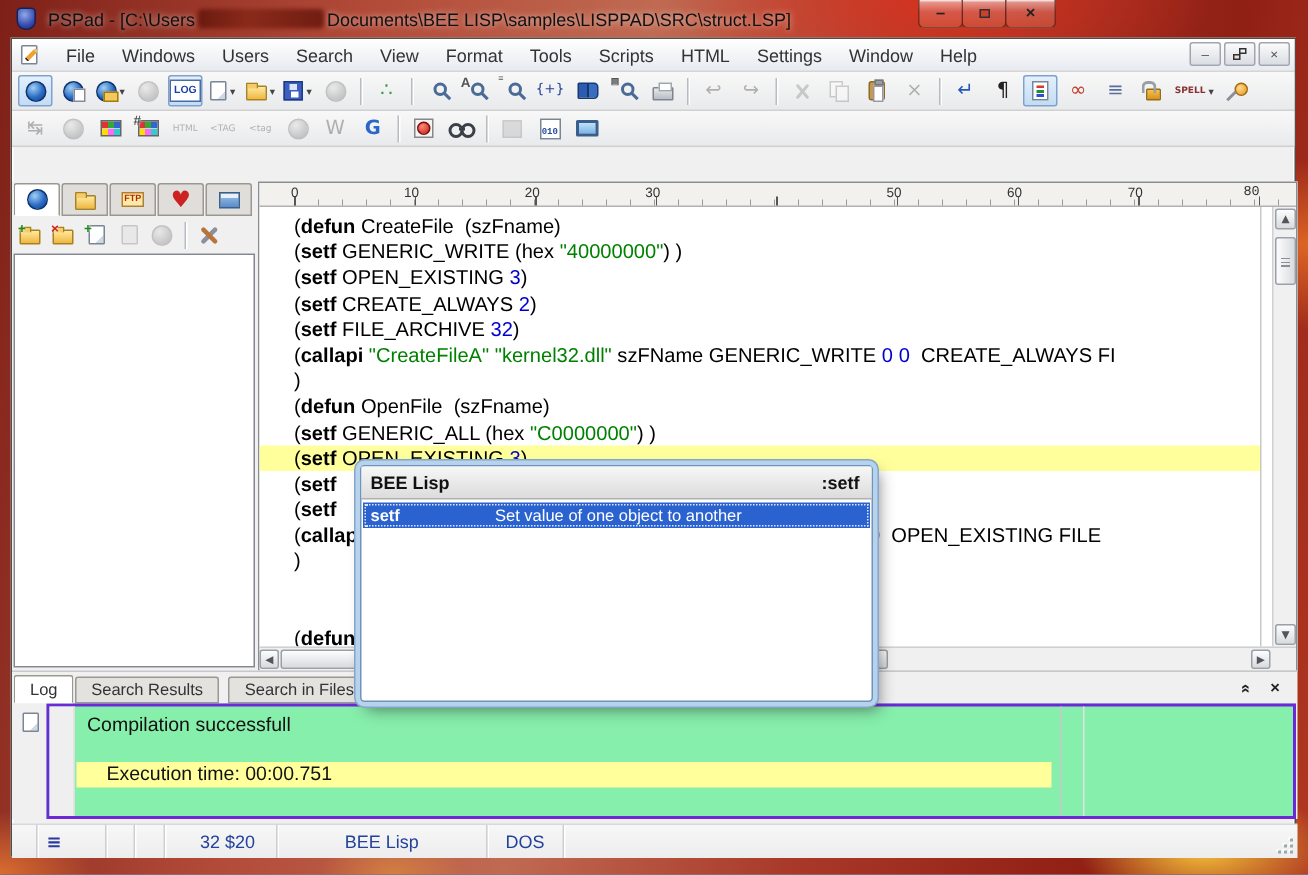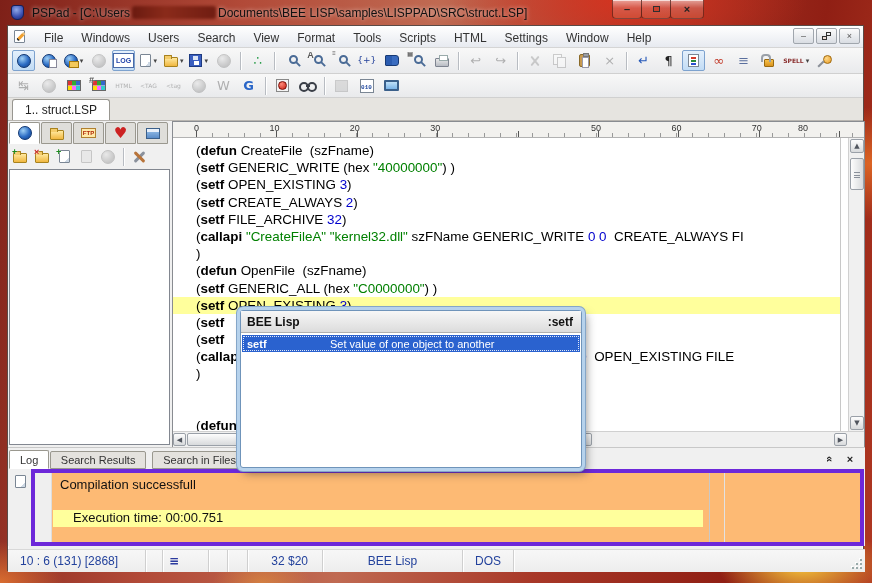--- a/index.html
+++ b/index.html
@@ -179,21 +179,21 @@
   
   #bpanel{position:absolute;left:0;top:421px;width:857px;height:99px;background:#f0f0f0;border-top:1px solid #c8c8c8;}
   .ptab{position:absolute;bottom:none;top:3px;height:18px;padding:0 10px;display:flex;align-items:center;font-size:11px;color:#333;
     background:#e4e2de;border:1px solid #9a988f;border-radius:2px 2px 0 0;}
   .ptab.on{background:#fff;height:19px;top:2px;border-bottom-color:#fff;z-index:2;}
   #pclose,#pcollapse{position:absolute;top:4px;width:14px;height:14px;display:flex;align-items:center;justify-content:center;
     color:#222;font-size:11px;}
   #pcollapse{right:28px;} #pclose{right:8px;font-weight:bold;}
   #pcollapse span{display:inline-block;transform:rotate(90deg);font-weight:bold;}
   #logicon{position:absolute;left:7px;top:27px;}
-  #logbox{position:absolute;left:23px;top:21px;width:833px;height:77px;background:#fdba74;border:4px solid #6d28d9;}
+  #logbox{position:absolute;left:23px;top:21px;width:833px;height:77px;background:#86efac;border:2px solid #6d28d9;}
   #loggutter{position:absolute;left:0;top:0;width:17px;height:100%;background:#efefef;border-right:1px solid #ddd;}
   #loglines{position:absolute;left:18px;top:4px;font:13px "Liberation Mono",monospace;line-height:16.5px;color:#111;white-space:pre;}
   .lrow{height:16.5px;width:650px;padding-left:7px;}
   .lrow.hl{background:#ffff9c;padding-left:20px;}
   #logmargin{position:absolute;left:674px;top:0;width:1px;height:100%;background:#c8c8c8;}
   #logmargin2{position:absolute;left:689px;top:0;width:1px;height:100%;background:#e2e2e2;}
   
   #statusbar{position:absolute;left:0;top:523px;width:857px;height:23px;background:linear-gradient(#f7f7f7,#ededed);
     border-top:1px solid #d8d8d8;display:flex;align-items:stretch;font-size:12px;color:#23429c;}
   .scell{border-right:1px solid #cfcfcf;box-shadow:1px 0 0 #fff;display:flex;align-items:center;padding:0 6px;white-space:nowrap;overflow:hidden;}
@@ -391,23 +391,20 @@
           <span class="graysq"></span>
         </span>
         <span class="tb">
           <span class="hexdoc">010</span>
         </span>
         <span class="tb">
           <span class="monitor"></span>
         </span>
       </div>
 
-    <div id="tabbar">
-      <div class="dtab">1.. struct.LSP</div>
-    </div>
 
     <div id="main">
       <div id="sidebar">
         <div id="sidetabs">
             <span class="stab on">
               <span class="ball"></span>
             </span>
             <span class="stab">
               <span class="folder"></span>
             </span>
@@ -454,21 +451,21 @@
             <div class="ticks"></div>
             <div class="ticks2"></div>
             <span class="rnum" style="left: 21px;">0</span>
             <span class="rnum" style="left: 96.4px;">10</span>
             <span class="rnum" style="left: 176.8px;">20</span>
             <span class="rnum" style="left: 257.2px;">30</span>
             <span class="rnum" style="left: 337.6px; margin-top: 31px;">40</span>
             <span class="rnum" style="left: 418px;">50</span>
             <span class="rnum" style="left: 498.4px;">60</span>
             <span class="rnum" style="left: 578.8px;">70</span>
-            <span class="rnum" style="left: 625px;">80</span>
+            <span class="rnum" style="left: 656px; font-family: Liberation Mono, monospace;">80</span>
           </div>
         <div id="codearea">
             <div id="codelines"><div class="cl"><span>(</span><span class="k">defun</span><span> CreateFile  (szFname)</span></div><div class="cl"><span>(</span><span class="k">setf</span><span> GENERIC_WRITE (hex </span><span class="s">"40000000"</span><span>) )</span></div><div class="cl"><span>(</span><span class="k">setf</span><span> OPEN_EXISTING </span><span class="n">3</span><span>)</span></div><div class="cl"><span>(</span><span class="k">setf</span><span> CREATE_ALWAYS </span><span class="n">2</span><span>)</span></div><div class="cl"><span>(</span><span class="k">setf</span><span> FILE_ARCHIVE </span><span class="n">32</span><span>)</span></div><div class="cl"><span>(</span><span class="k">callapi</span><span> </span><span class="s">"CreateFileA"</span><span> </span><span class="s">"kernel32.dll"</span><span> szFName GENERIC_WRITE </span><span class="n">0</span><span> </span><span class="n">0</span><span>  CREATE_ALWAYS FI</span></div><div class="cl"><span>)</span></div><div class="cl"><span>(</span><span class="k">defun</span><span> OpenFile  (szFname)</span></div><div class="cl"><span>(</span><span class="k">setf</span><span> GENERIC_ALL (hex </span><span class="s">"C0000000"</span><span>) )</span></div><div class="cl hl"><span>(</span><span class="k">setf</span><span> OPEN_EXISTING </span><span class="n">3</span><span>)</span></div><div class="cl"><span>(</span><span class="k">setf</span></div><div class="cl"><span>(</span><span class="k">setf</span></div><div class="cl"><span>(</span><span class="k">callapi</span><span> </span><span class="s">"CreateFileA"</span><span> </span><span class="s">"kernel32.dll"</span><span> szFName GENERIC_ALL </span><span class="n">0</span><span> </span><span class="n">0</span><span>  OPEN_EXISTING FILE</span></div><div class="cl"><span>)</span></div><div class="cl"></div><div class="cl"></div><div class="cl"><span>(</span><span class="k">defun</span></div></div>
           </div>
         <div id="marginline"></div>
         <div id="vscroll">
           <div class="sb-arrow" style="left:1px;top:1px;width:14px;height:14px;">▲</div>
           <div id="vthumb"></div>
           <div class="sb-arrow" style="left:1px;bottom:1px;width:14px;height:14px;">▼</div>
         </div>
@@ -494,23 +491,20 @@
       <div id="logbox">
         <div id="loggutter"></div>
         <div id="loglines"><div class="lrow">Compilation successfull</div><div class="lrow"></div><div class="lrow hl">Execution time: 00:00.751</div></div>
         <div id="logmargin"></div>
         <div id="logmargin2"></div>
       </div>
     </div>
 
     <div id="statusbar">
 
-    <div class="scell" style="width: 138px; padding-left: 12px;">
-          <span>10 : 6  (131)  [2868]</span>
-        </div>
         <div class="scell" style="width: 17px;">
           <span></span>
         </div>
         <div class="scell" style="width: 46px;">
           <span class="sticon">≡</span>
         </div>
         <div class="scell" style="width: 19px;">
           <span></span>
         </div>
         <div class="scell" style="width: 20px;">

